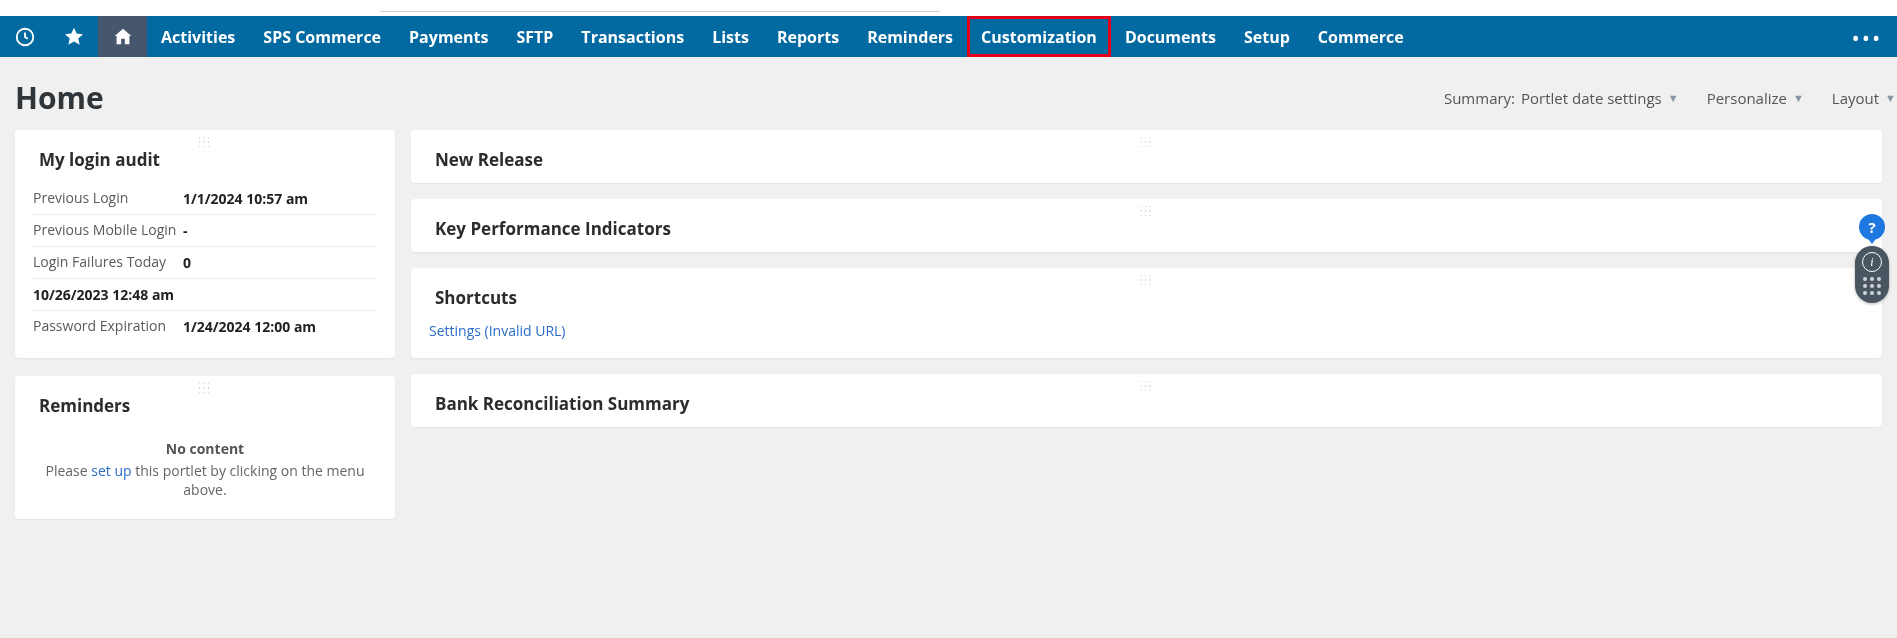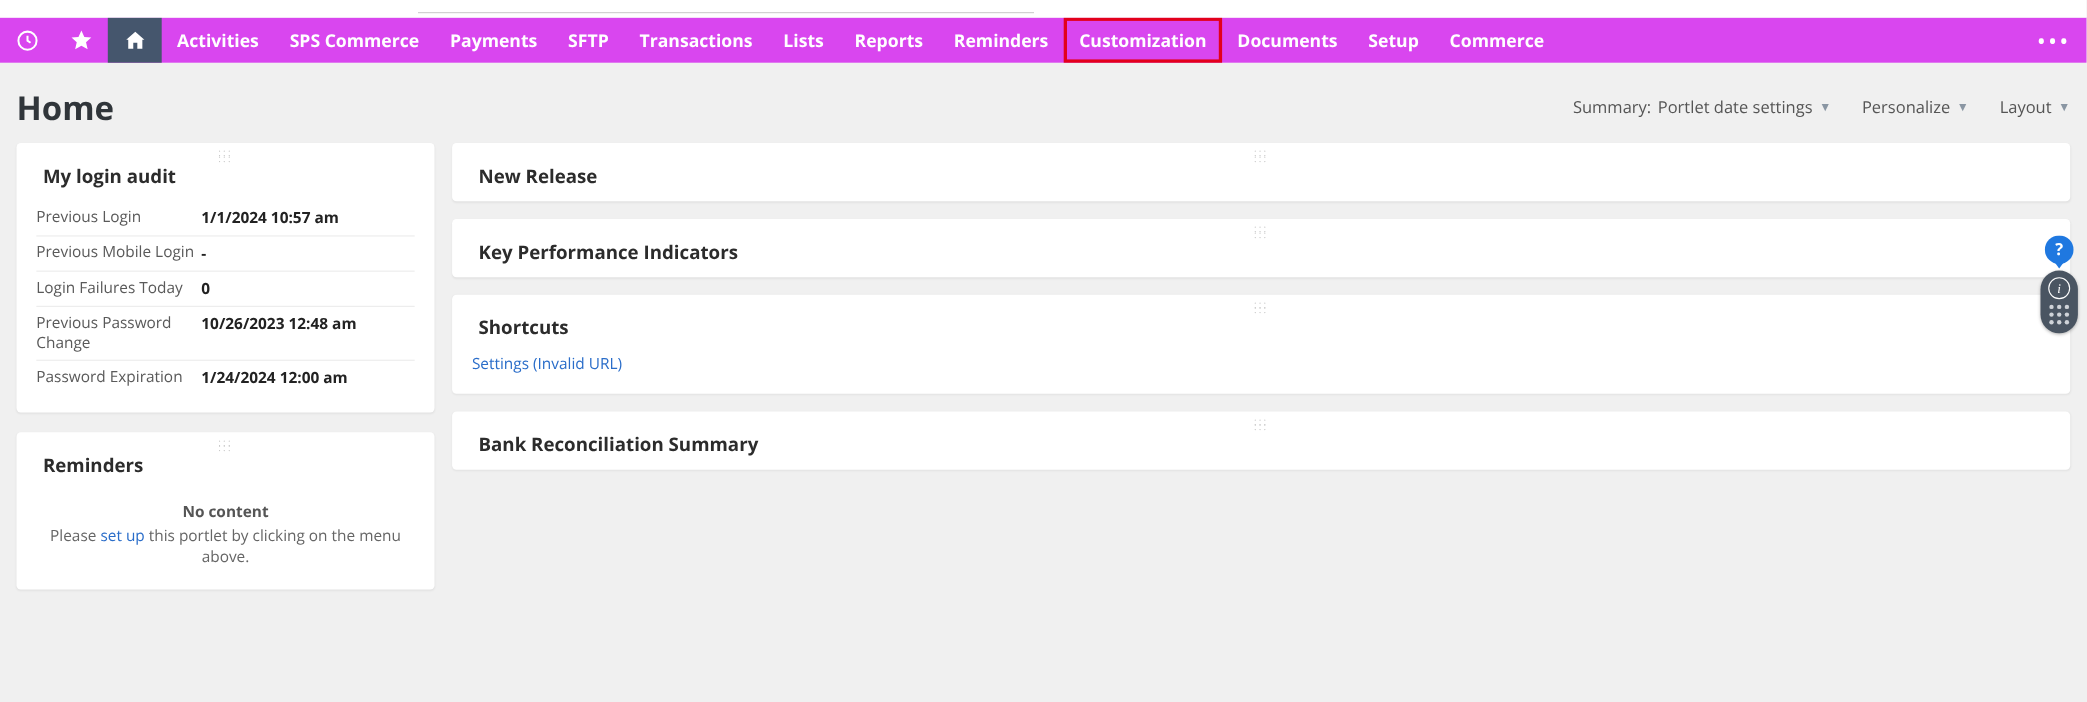--- a/index.html
+++ b/index.html
@@ -17,21 +17,21 @@
   }
   .topstrip .outline-box {
     position: absolute;
     left: 380px;
     top: -2px;
     width: 560px;
     height: 14px;
     border-bottom: 1px solid #ccc;
   }
   .nav {
-    background: #d946ef;
+    background: #0369a1;
     height: 41px;
     display: flex;
     align-items: stretch;
     color: #fff;
   }
   .nav .icon-btn {
     width: 49px;
     display: flex;
     align-items: center;
     justify-content: center;
@@ -63,21 +63,21 @@
     width: 60px;
     display: flex;
     align-items: center;
     justify-content: center;
     cursor: pointer;
     font-size: 22px;
     letter-spacing: 2px;
   }
   .header-row {
     display: flex;
-    padding: 20px 15px 12px 15px;
+    padding: 20px 1px 12px 15px;
   }
   .header-row h1 {
     font-size: 30px;
     font-weight: 700;
     color: #30353a;
   }
   .header-actions {
     display: flex;
     gap: 28px;
     align-items: center;
@@ -298,21 +298,20 @@
           </div>
           <div class="audit-row">
             <div class="audit-label">Previous Mobile Login</div>
             <div class="audit-val">-</div>
           </div>
           <div class="audit-row">
             <div class="audit-label">Login Failures Today</div>
             <div class="audit-val">0</div>
           </div>
           <div class="audit-row">
-            <div class="audit-label">Previous Password Change</div>
             <div class="audit-val">10/26/2023 12:48 am</div>
           </div>
           <div class="audit-row">
             <div class="audit-label">Password Expiration</div>
             <div class="audit-val">1/24/2024 12:00 am</div>
           </div>
         </div>
     </div>
 
     <div class="portlet">

